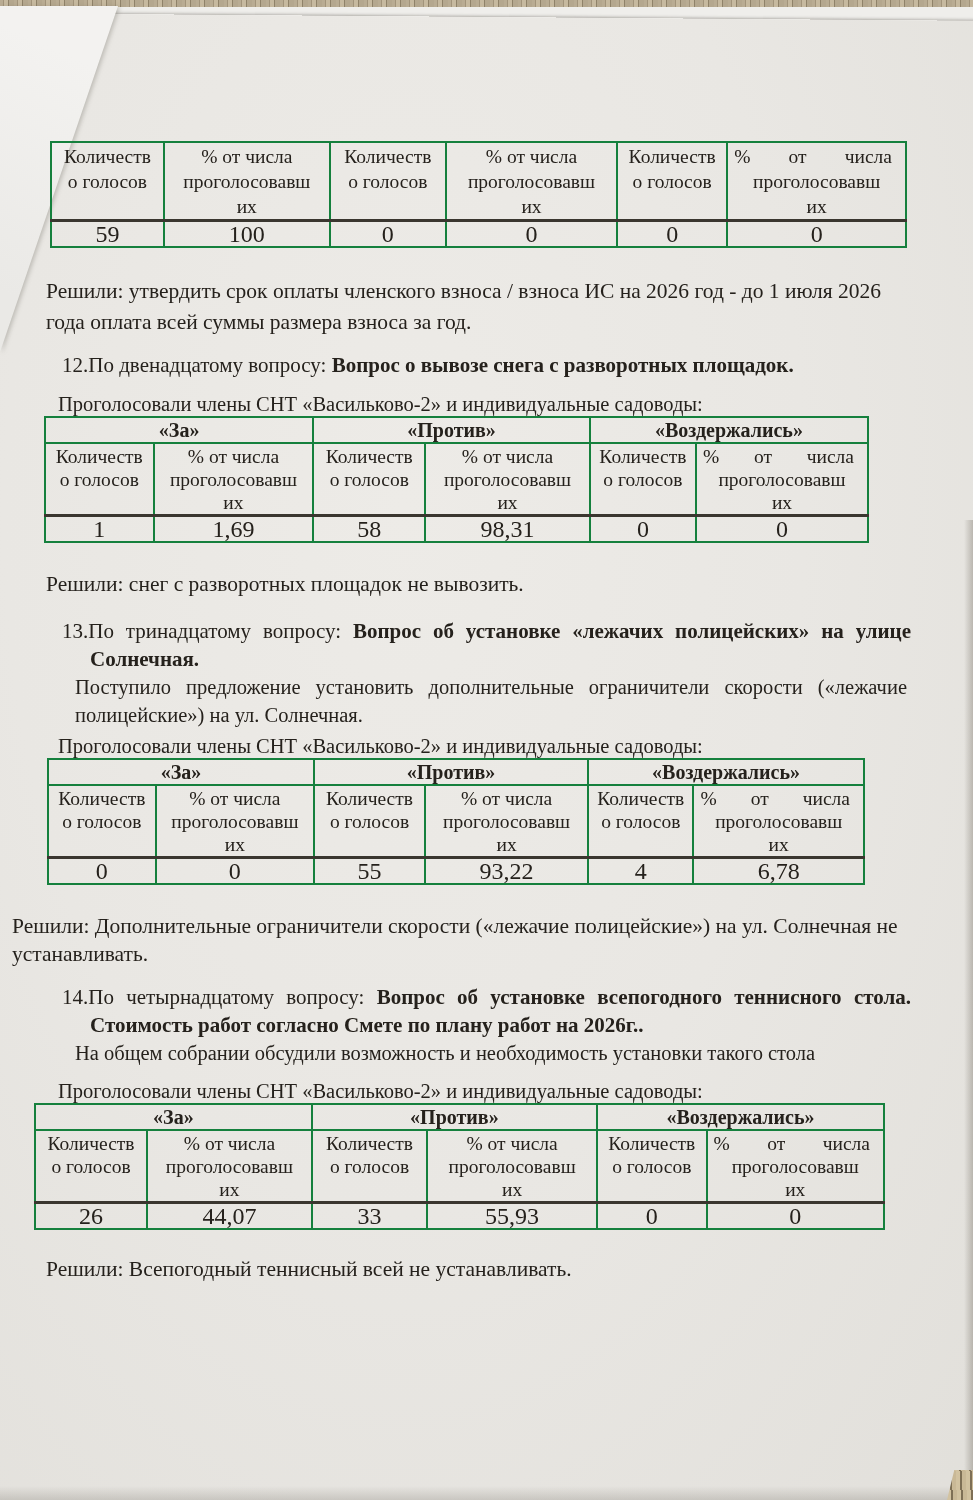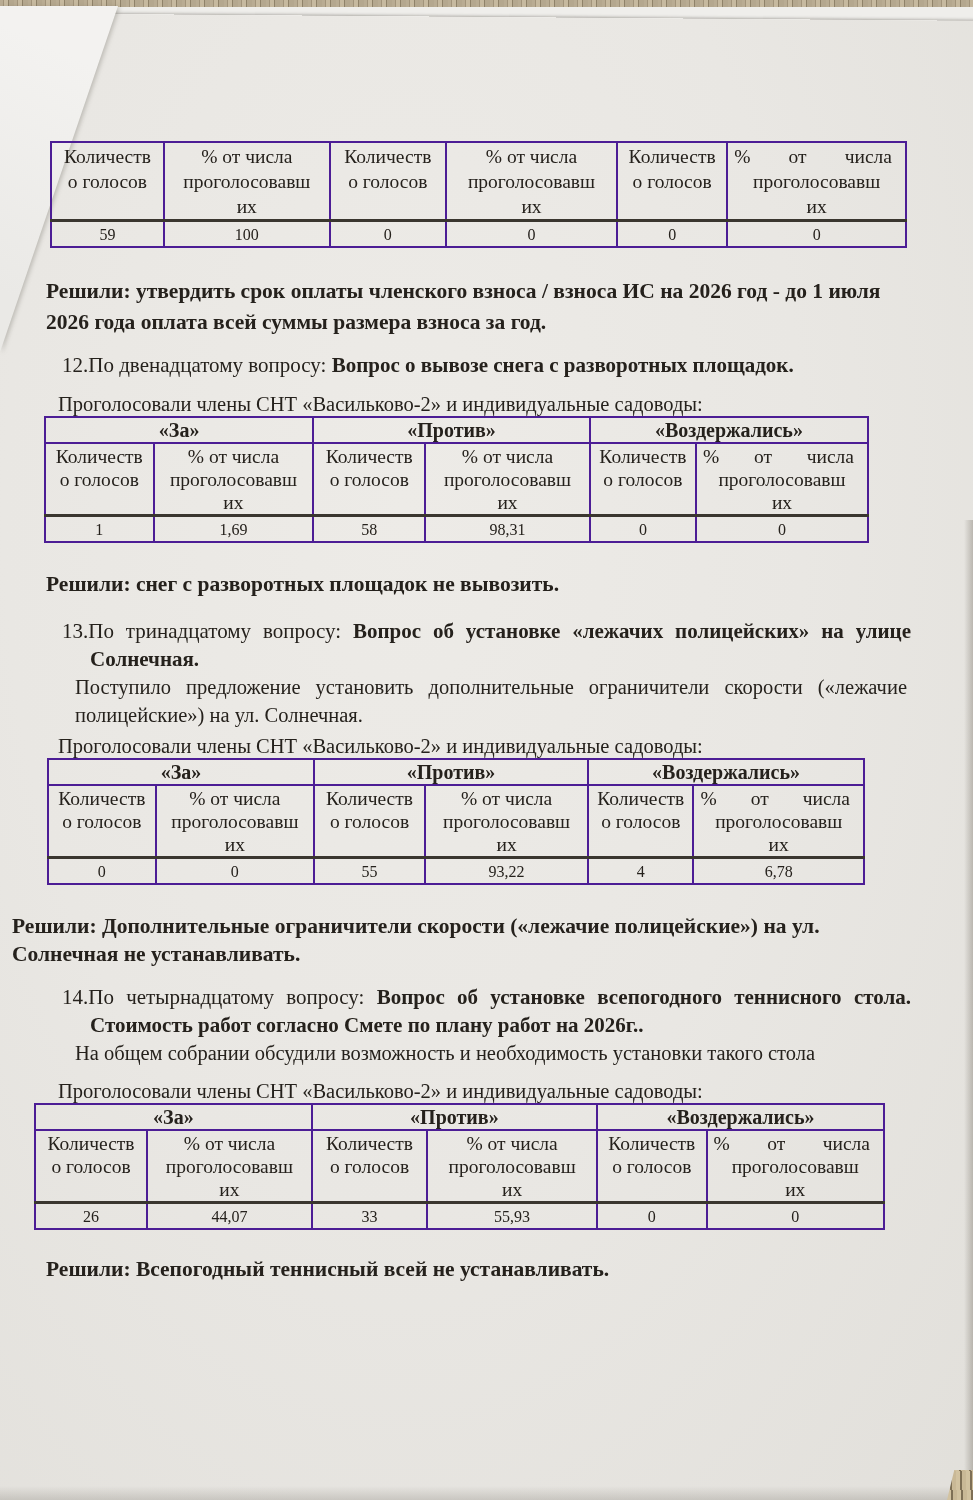--- a/index.html
+++ b/index.html
@@ -43,32 +43,32 @@
     clip-path: polygon(28% 0, 100% 0, 100% 100%, 0 100%); }
 
   
   .content { position: absolute; top: 0; left: 0; width: 973px; height: 1500px; z-index: 5;
              color: #25211c; filter: blur(0.3px); padding-top: 141px; }
 
   .b { font-weight: 700; }
 
   
   table.vtable { border-collapse: collapse; table-layout: fixed; }
-  table.vtable td { border: 2px solid #4c1d95; text-align: center; vertical-align: top;
+  table.vtable td { border: 2px solid #15803d; text-align: center; vertical-align: top;
                     padding: 1px 5px 0 5px; font-size: 19.5px; line-height: 23px; }
   tr.row-group td { font-weight: 700; font-size: 20px; height: 26px; vertical-align: middle; padding: 0 4px; }
   tr.row-sub td { height: 67px; }
   table.t1 tr.row-sub td { height: 75px; line-height: 25px; }
-  tr.row-data td { height: 25px; border-top: 3px solid #3a362f; font-size: 16px; vertical-align: middle; }
+  tr.row-data td { height: 25px; border-top: 3px solid #3a362f; font-size: 24px; vertical-align: middle; }
   td.cell-left { text-align: left; }
   .pjust { display: flex; justify-content: space-between; padding: 0 8px 0 1px; }
 
   
   .res { margin-top: 28px; margin-left: 46px; margin-right: 68px;
-         font-weight: 700; font-size: 21.5px; line-height: 31px; }
+         font-weight: 400; font-size: 21.5px; line-height: 31px; }
   .res.tight { line-height: 28px; }
   .item-head { font-size: 21px; line-height: 28px; padding-left: 90px; text-indent: -28px;
                margin-right: 62px; text-align: justify; }
   .item-body { font-size: 20.5px; line-height: 28px; padding-left: 75px; margin-right: 66px;
                text-align: justify; }
   .vote-caption { font-size: 20.5px; line-height: 23px; padding-left: 58px; }
 
   .t1 { margin-left: 50px; width: 857px; }
   .t2 { margin-left: 44px; width: 825px; }
   .t3 { margin-left: 47px; width: 818px; }

